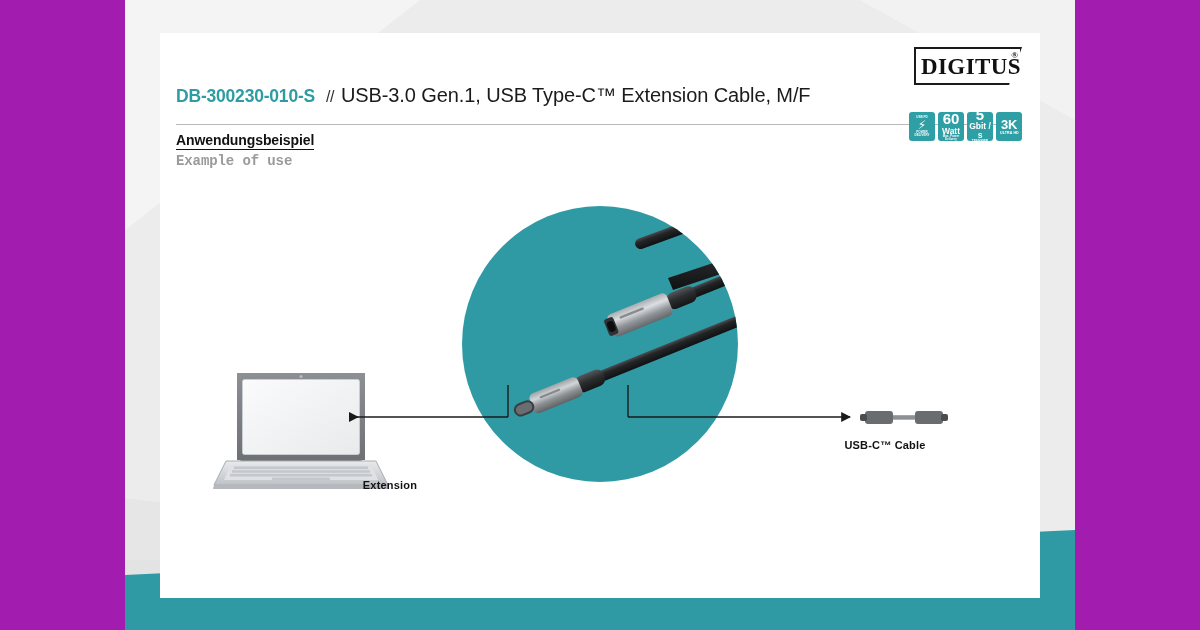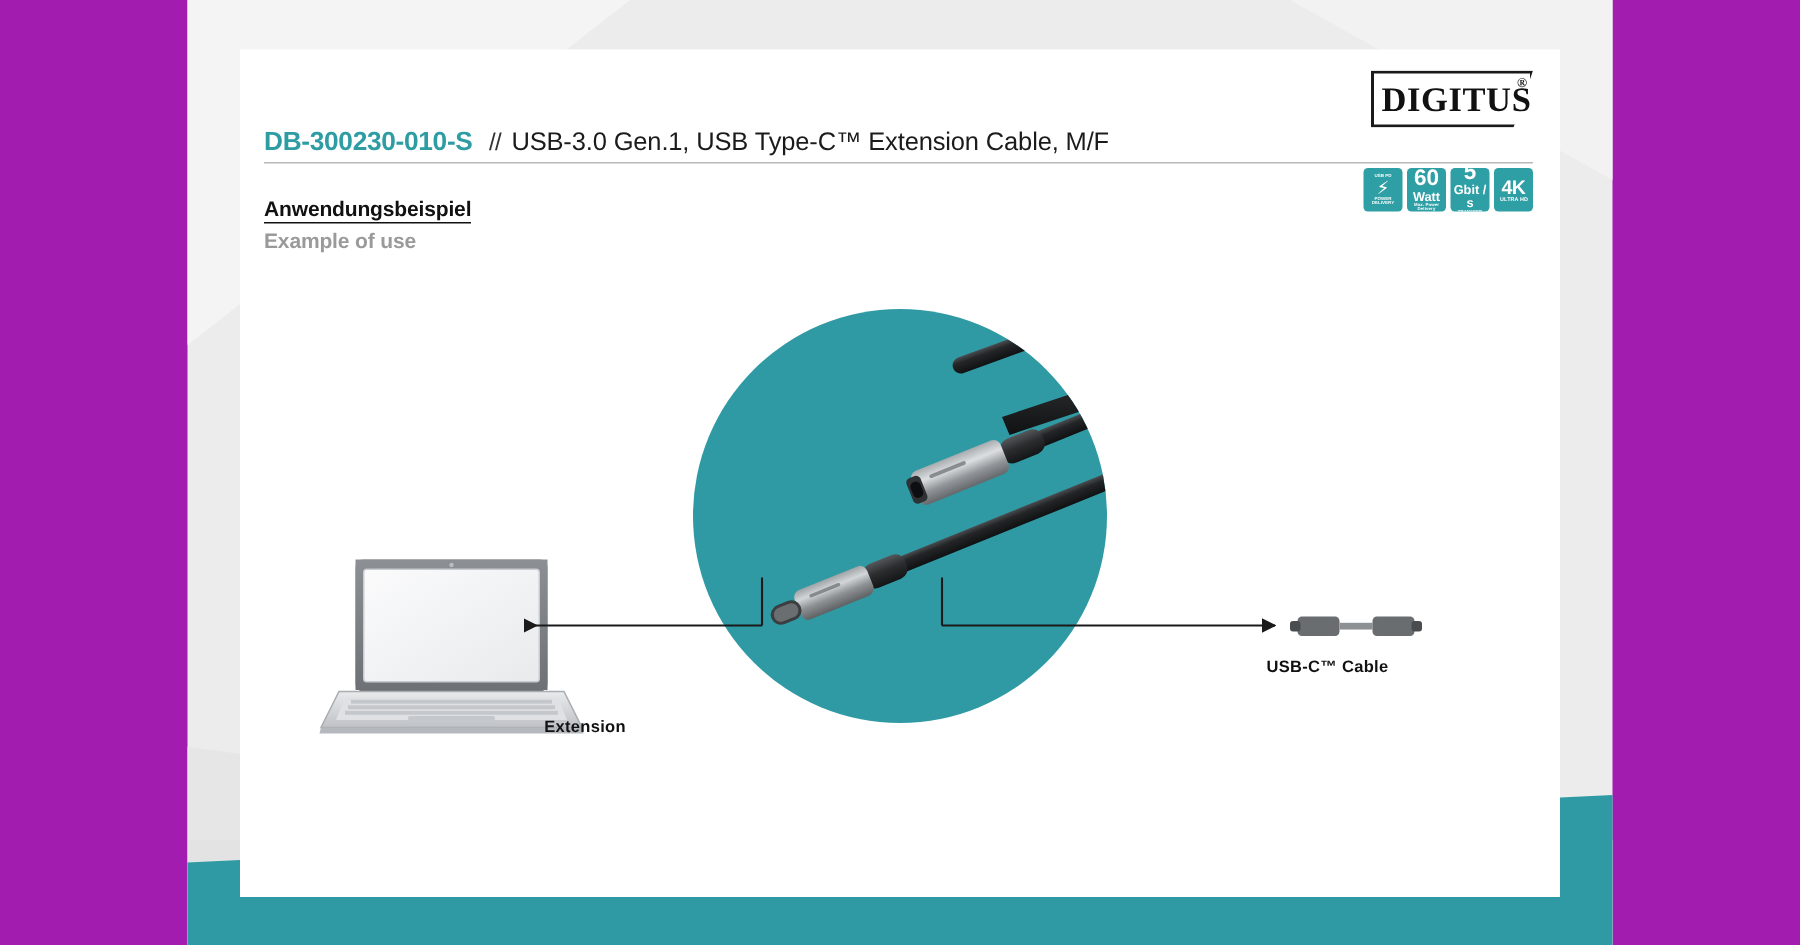--- a/index.html
+++ b/index.html
@@ -39,25 +39,25 @@
     font-weight:700;font-size:23px;letter-spacing:.4px;color:#111;line-height:1;
   }
   .logo-reg{
     position:absolute;right:4px;top:3px;font-size:9px;font-weight:700;color:#111;
     font-family:"Liberation Serif",serif;
   }
 
   .title-row{
     position:absolute;left:16px;top:51px;right:18px;
     display:flex;align-items:baseline;
-    border-bottom:1.6px solid #b9b9b9;padding-bottom:3px;
+    border-bottom:1.6px solid #b9b9b9;padding-bottom:17px;
   }
   .sku{color:#2d9da3;font-weight:700;font-size:17.5px;letter-spacing:-.2px;}
   .slashes{color:#333;font-weight:400;font-size:16px;margin:0 7px 0 11px;letter-spacing:-.5px;}
-  .desc{color:#1b1b1b;font-size:17px;font-weight:400;letter-spacing:-.1px;}
+  .desc{color:#1b1b1b;font-size:20px;font-weight:400;letter-spacing:-.1px;}
 
   .badges{position:absolute;right:18px;top:79px;display:flex;gap:3px;}
   .badge{
     width:26px;height:29px;border-radius:3px;background:#2f9fa6;color:#fff;
     display:flex;flex-direction:column;align-items:center;justify-content:center;
     overflow:hidden;line-height:1.02;text-align:center;
   }
   .badge .b1{font-size:15px;font-weight:700;}
   .badge .b2{font-size:8.5px;font-weight:700;}
   .badge .b3{font-size:3.2px;font-weight:700;letter-spacing:.1px;transform:scale(.9);}
@@ -65,21 +65,21 @@
   .badge.big .b3{font-size:4px;}
   .badge .glyph{font-size:12px;line-height:1;}
   .badge .tiny{font-size:3px;font-weight:700;opacity:.95;}
 
   
   .section{position:absolute;left:16px;top:98px;}
   .sec-de{
     font-size:14px;font-weight:700;color:#111;border-bottom:1.5px solid #111;
     display:inline-block;padding-bottom:1px;letter-spacing:-.1px;
   }
-  .sec-en{font-size:14px;font-weight:700;color:#9a9a9a;margin-top:3px;letter-spacing:-.1px;}
+  .sec-en{font-size:14px;font-weight:700;color:#9a9a9a;margin-top:3px;letter-spacing:-.1px;font-family:Liberation Mono, monospace;}
 
   
   .diagram{position:absolute;left:0;top:0;width:880px;height:565px;}
   .circle{
     position:absolute;left:302px;top:173px;width:276px;height:276px;border-radius:50%;
     background:#2f9aa4;
   }
   .prod{position:absolute;left:302px;top:173px;width:276px;height:276px;overflow:hidden;border-radius:50%;}
 
   .nb-label,.cb-label{
@@ -133,21 +133,21 @@
         <span class="b1">60</span>
         <span class="b2">Watt</span>
         <span class="b3">Max. Power Delivery</span>
       </div>
       <div class="badge">
         <span class="b1">5</span>
         <span class="b2">Gbit / s</span>
         <span class="b3">TRANSFER RATE</span>
       </div>
       <div class="badge big">
-        <span class="b1">4K</span>
+        <span class="b1">3K</span>
         <span class="b3">ULTRA HD</span>
       </div>
     </div>
 
     <div class="section">
       <div class="sec-de">Anwendungsbeispiel</div>
       <div class="sec-en">Example of use</div>
     </div>
 
     <div class="diagram">

